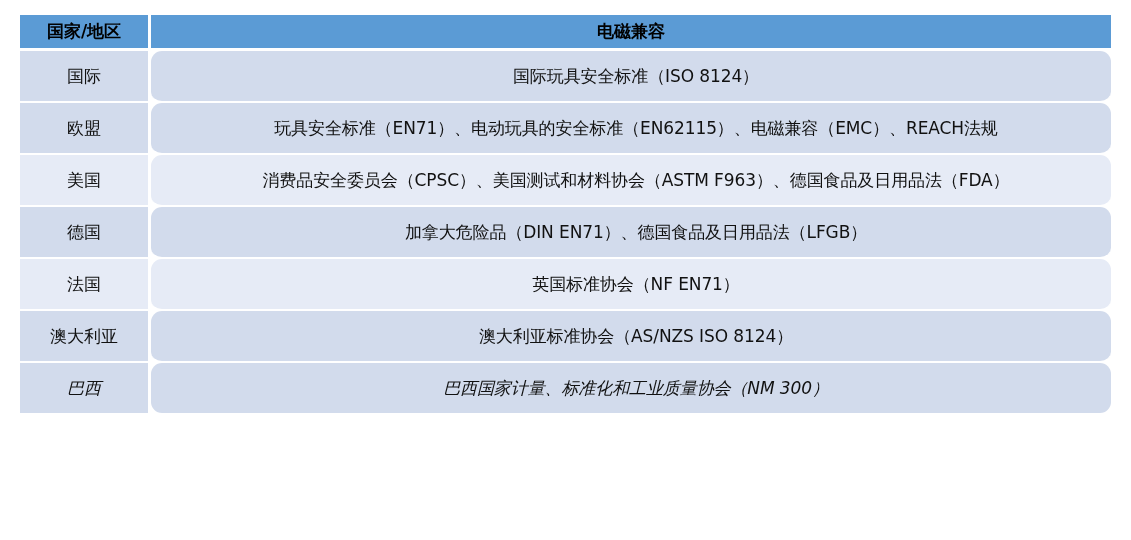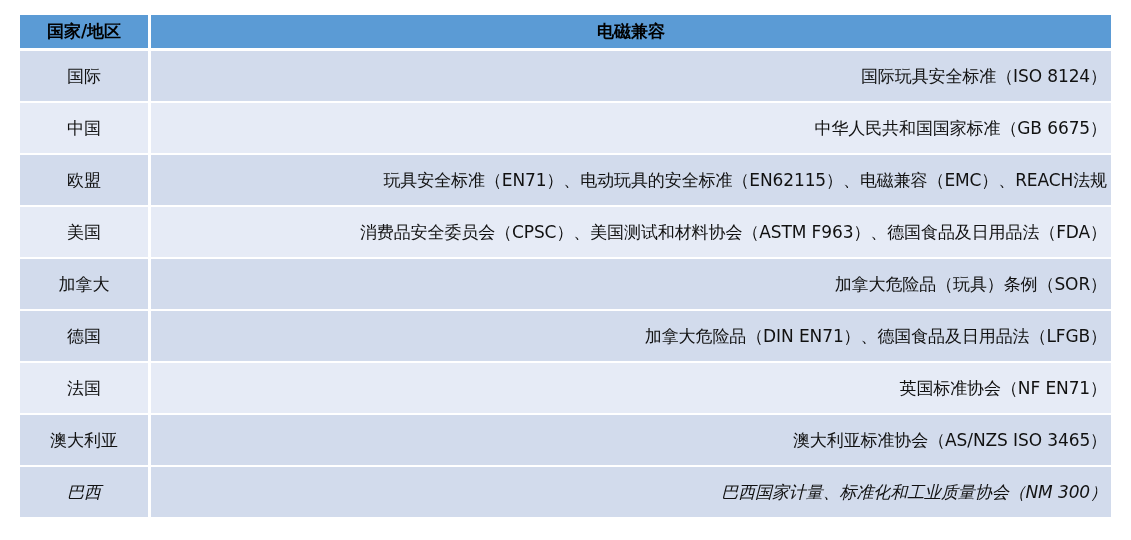--- a/index.html
+++ b/index.html
@@ -57,23 +57,24 @@
     padding: 4px;
     line-height: 42px;
     border-bottom: 2px solid #ffffff;
     border-right: 3px solid #ffffff;
     white-space: nowrap;
     overflow: hidden;
     vertical-align: middle;
   }
   .reg-table tbody td.cell-requirement {
     border-right: none;
-    text-align: right;
+    text-align: center;
     padding-left: 14px;
     letter-spacing: -0.1px;
+    border-radius: 11px;
   }
   .reg-table tbody td.cell-region {
     text-align: center;
   }
   .reg-table tbody tr:last-child td {
     border-bottom: none;
     font-style: italic;
   }
 
   .reg-table tbody tr.band-dark td { background: #D2DBEC; }
@@ -92,47 +93,39 @@
       <tr>
         <th class="th-region">国家/地区</th>
         <th class="th-requirement">电磁兼容</th>
       </tr>
     </thead>
     <tbody id="table-body">
     <tr class="band-dark">
           <td class="cell-region">国际</td>
           <td class="cell-requirement">国际玩具安全标准（ISO 8124）</td>
         </tr>
-        <tr class="band-light">
-          <td class="cell-region">中国</td>
-          <td class="cell-requirement">中华人民共和国国家标准（GB 6675）</td>
-        </tr>
         <tr class="band-dark">
           <td class="cell-region">欧盟</td>
           <td class="cell-requirement">玩具安全标准（EN71）、电动玩具的安全标准（EN62115）、电磁兼容（EMC）、REACH法规</td>
         </tr>
         <tr class="band-light">
           <td class="cell-region">美国</td>
           <td class="cell-requirement">消费品安全委员会（CPSC）、美国测试和材料协会（ASTM F963）、德国食品及日用品法（FDA）</td>
-        </tr>
-        <tr class="band-dark">
-          <td class="cell-region">加拿大</td>
-          <td class="cell-requirement">加拿大危险品（玩具）条例（SOR）</td>
         </tr>
         <tr class="band-dark">
           <td class="cell-region">德国</td>
           <td class="cell-requirement">加拿大危险品（DIN EN71）、德国食品及日用品法（LFGB）</td>
         </tr>
         <tr class="band-light">
           <td class="cell-region">法国</td>
           <td class="cell-requirement">英国标准协会（NF EN71）</td>
         </tr>
         <tr class="band-dark">
           <td class="cell-region">澳大利亚</td>
-          <td class="cell-requirement">澳大利亚标准协会（AS/NZS ISO 3465）</td>
+          <td class="cell-requirement">澳大利亚标准协会（AS/NZS ISO 8124）</td>
         </tr>
         <tr class="band-dark">
           <td class="cell-region">巴西</td>
           <td class="cell-requirement">巴西国家计量、标准化和工业质量协会（NM 300）</td>
         </tr>
       </tbody>
   </table>
 </div>
 
 </body></html>

